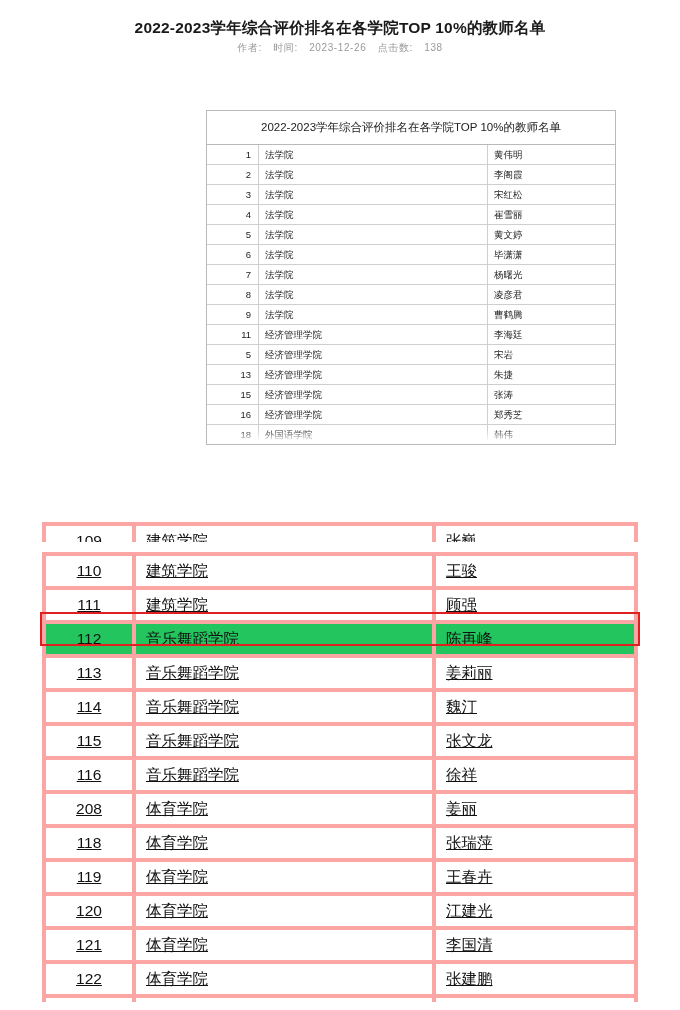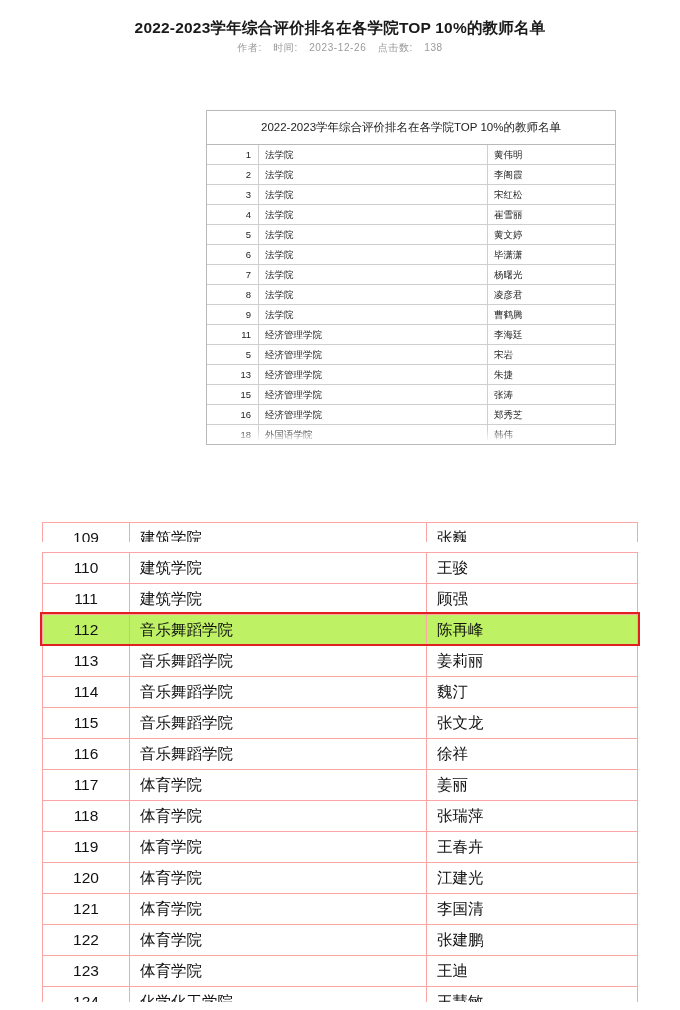--- a/index.html
+++ b/index.html
@@ -92,37 +92,38 @@
     width: 596px;
   }
   table.big {
     width: 100%;
     border-collapse: collapse;
     table-layout: fixed;
     font-size: 15.5px;
     color: #111;
   }
   table.big td {
-    border: 1px solid #fca5a5;
+    border: 4px solid #fca5a5;
     height: 30px;
     padding: 0 10px;
     line-height: 30px;
     white-space: nowrap;
     overflow: hidden;
+    text-decoration: underline;
   }
   table.big .b-no {
     width: 86px;
     text-align: center;
     padding: 0;
   }
   table.big .b-col { width: 276px; }
   table.big .b-name { width: auto; }
 
   tr.highlight td {
-    background: #bef264;
+    background: #22c55e;
   }
   
   .red-box {
     position: absolute;
     left: 40px;
     width: 600px;
     height: 34px;
     border: 2px solid #e02020;
     box-sizing: border-box;
     pointer-events: none;
@@ -204,21 +205,21 @@
           <td class="b-no">115</td>
           <td class="b-col">音乐舞蹈学院</td>
           <td class="b-name">张文龙</td>
         </tr>
       <tr>
           <td class="b-no">116</td>
           <td class="b-col">音乐舞蹈学院</td>
           <td class="b-name">徐祥</td>
         </tr>
       <tr>
-          <td class="b-no">117</td>
+          <td class="b-no">208</td>
           <td class="b-col">体育学院</td>
           <td class="b-name">姜丽</td>
         </tr>
       <tr>
           <td class="b-no">118</td>
           <td class="b-col">体育学院</td>
           <td class="b-name">张瑞萍</td>
         </tr>
       <tr>
           <td class="b-no">119</td>

